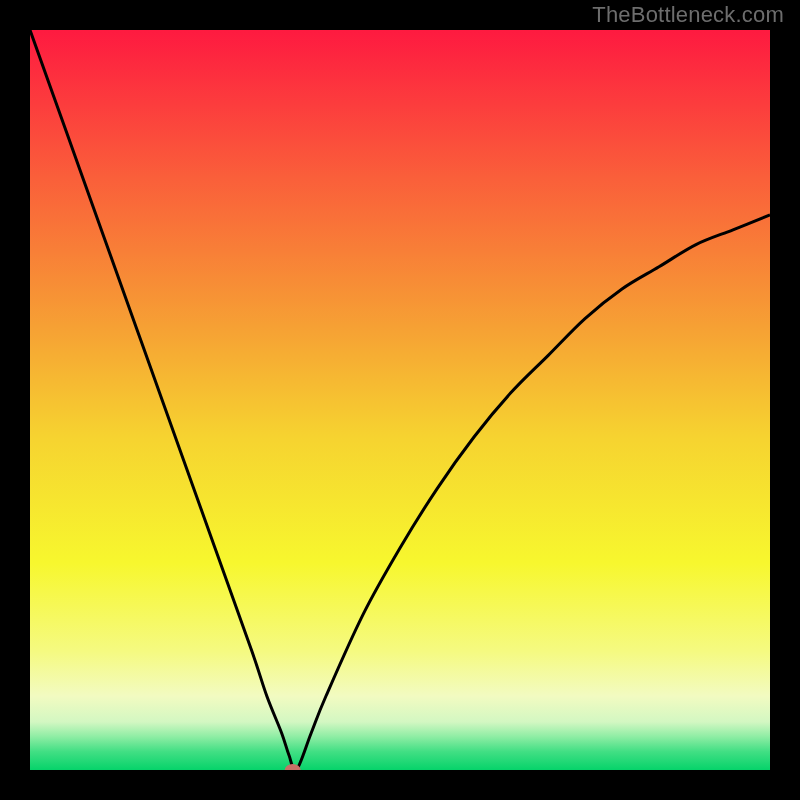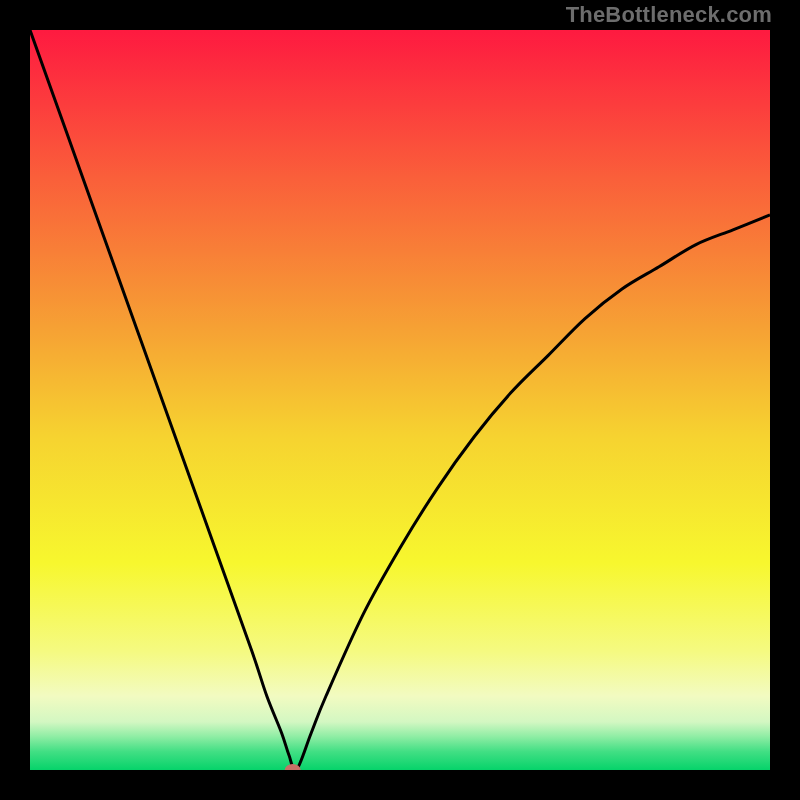--- a/index.html
+++ b/index.html
@@ -15,24 +15,24 @@
     position: absolute;
     top: 0;
     left: 0;
     width: 800px;
     height: 800px;
     background: #000;
   }
   .watermark {
     position: absolute;
     top: 2px;
-    right: 28px;
+    right: 16px;
     color: #6d6d6d;
     font-size: 22px;
-    font-weight: 700;
+    font-weight: 400;
     letter-spacing: 0.2px;
     z-index: 5;
   }
   svg.plot {
     position: absolute;
     top: 30px;
     left: 30px;
     width: 740px;
     height: 740px;
     display: block;

